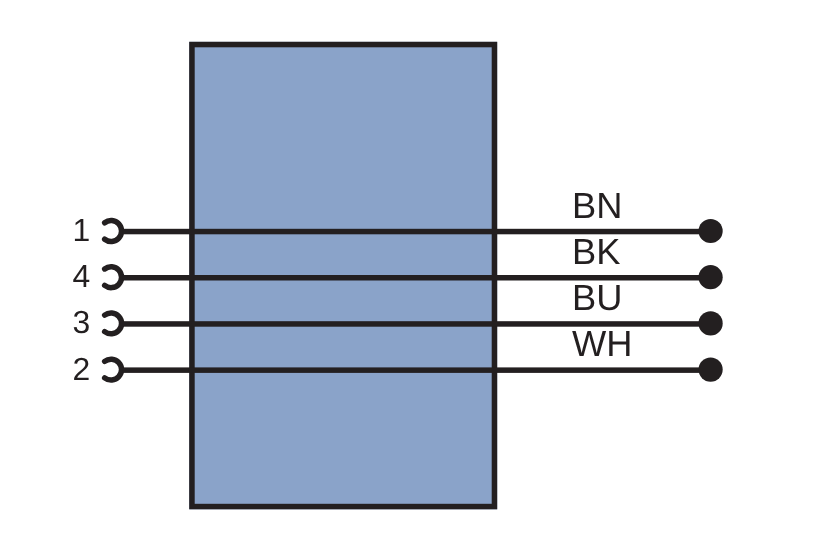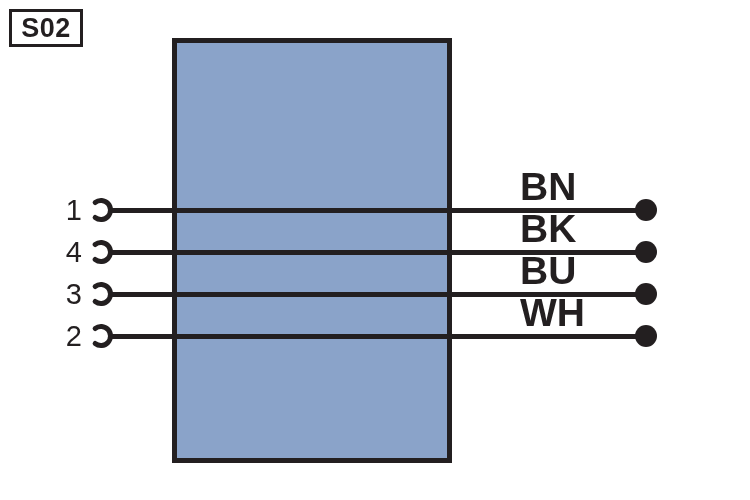--- a/index.html
+++ b/index.html
@@ -48,36 +48,33 @@
     background: var(--ink, #231F20);
   }
   .wire .pin {
     position: absolute; left: 36px; top: -16px;
     width: 46px; text-align: right;
     font-size: 29px; line-height: 32px;
   }
   .wire .conn { position: absolute; left: 89px; top: -14px; }
   .wire .clabel {
     position: absolute; left: 520px; top: -39px;
-    font-size: 39px; line-height: 32px; font-weight: bold;
+    font-size: 33px; line-height: 32px;
   }
   .wire .dot {
     position: absolute; left: 635px; top: -11px;
     width: 22px; height: 22px; border-radius: 50%;
     background: var(--ink, #231F20);
   }
 </style>
 </head>
 <body style="--ink: #231F20; --block: #8AA3C9; background: rgb(255, 255, 255);">
 
 <div class="stage">
 
-  <div class="tag">
-    <span>S02</span>
-  </div>
 
   <div class="body-block"></div>
 
   <div class="wire wire-0">
     <span class="pin">1</span>
     <svg class="conn" width="26" height="28" viewBox="0 0 26 28">
       <path d="M6.15 6.51 A9.5 9.5 0 1 1 6.15 21.49" fill="none" stroke="currentColor" stroke-width="5" stroke-linecap="round"></path>
     </svg>
     <div class="line"></div>
     <span class="clabel">BN</span>

